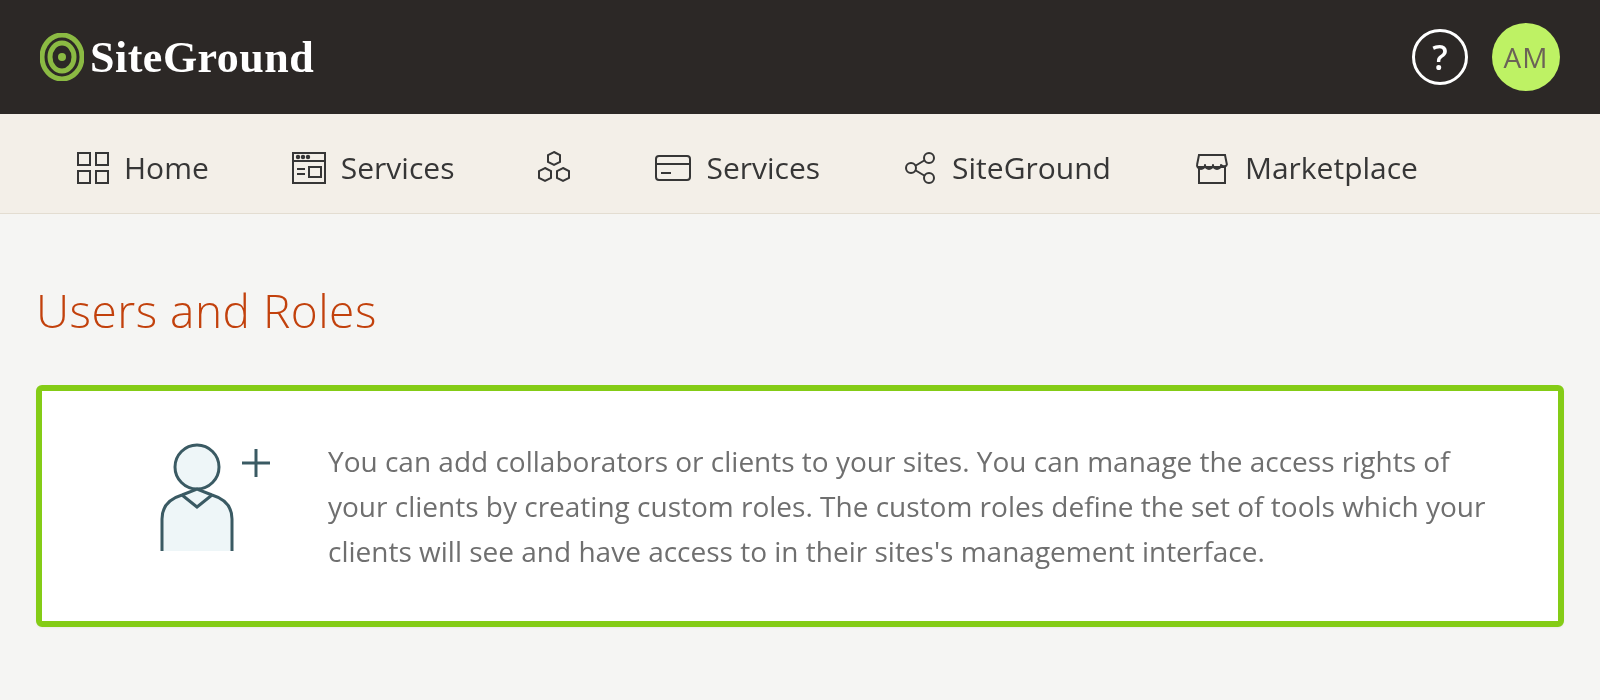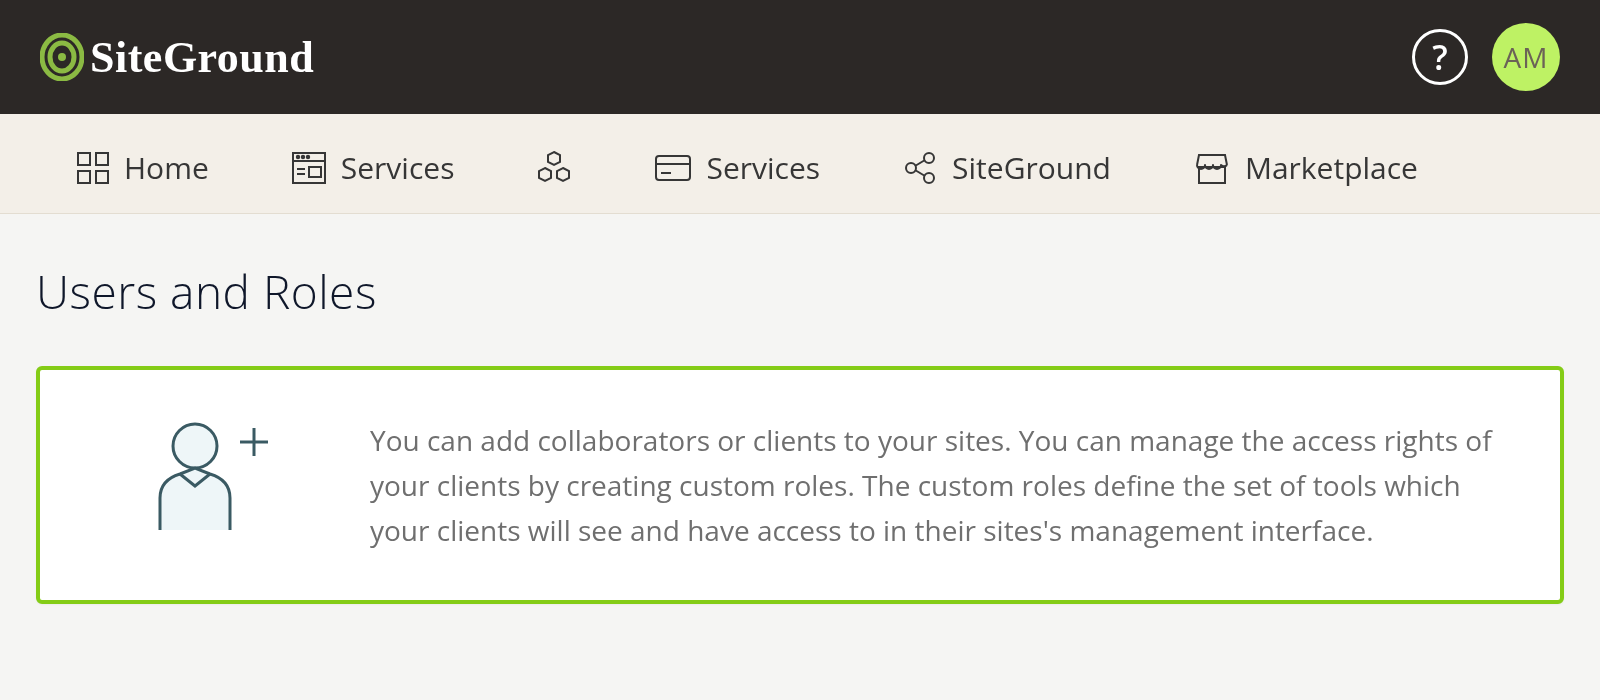--- a/index.html
+++ b/index.html
@@ -13,22 +13,22 @@
   .logo { display:flex; align-items:center; gap:6px; cursor:pointer; }
   .logo-swirl svg { display:block; }
   .logo-text { font-family: "Segoe Script", "Brush Script MT", cursive; color:#fff; font-size:44px; font-weight:600; letter-spacing:0.5px; }
   
   .navbar { background:#f3efe8; border-bottom:1px solid #e3ddd1; height:100px; display:flex; align-items:center; padding:0 60px 0 76px; gap:82px; }
   .nav-item { display:flex; align-items:center; gap:14px; cursor:pointer; color:#363636;margin-top:8px; }
   .nav-item .label { font-size:30px; font-weight:400; }
   .nav-item svg { display:block; }
   
   .page { padding: 46px 36px; }
-  .page-title { font-size:46px; font-weight:300; color:#0f172a; margin-bottom:44px; letter-spacing:0.5px;}
-  .card { background:#fff; border:4px solid #84cc16; border-radius:6px; box-shadow:0 1px 2px rgba(0,0,0,0.04); padding:48px 60px 48px 100px; display:flex; align-items:flex-start; gap:100px; }
+  .page-title { font-size:46px; font-weight:300; color:#c2410c; margin-bottom:44px; letter-spacing:0.5px;margin-top:19px;}
+  .card { background:#fff; border:6px solid #84cc16; border-radius:6px; box-shadow:0 1px 2px rgba(0,0,0,0.04); padding:48px 60px 48px 100px; display:flex; align-items:flex-start; gap:56px; }
   .card-icon { flex:0 0 auto; }
   .card-text { font-size:28px; line-height:1.6; color:#6f6f6f; font-weight:400; }
 </style>
 </head>
 <body>
 
 <div class="topbar">
   <div class="logo">
     <span class="logo-swirl">
       <svg width="44" height="48" viewBox="0 0 44 48">

